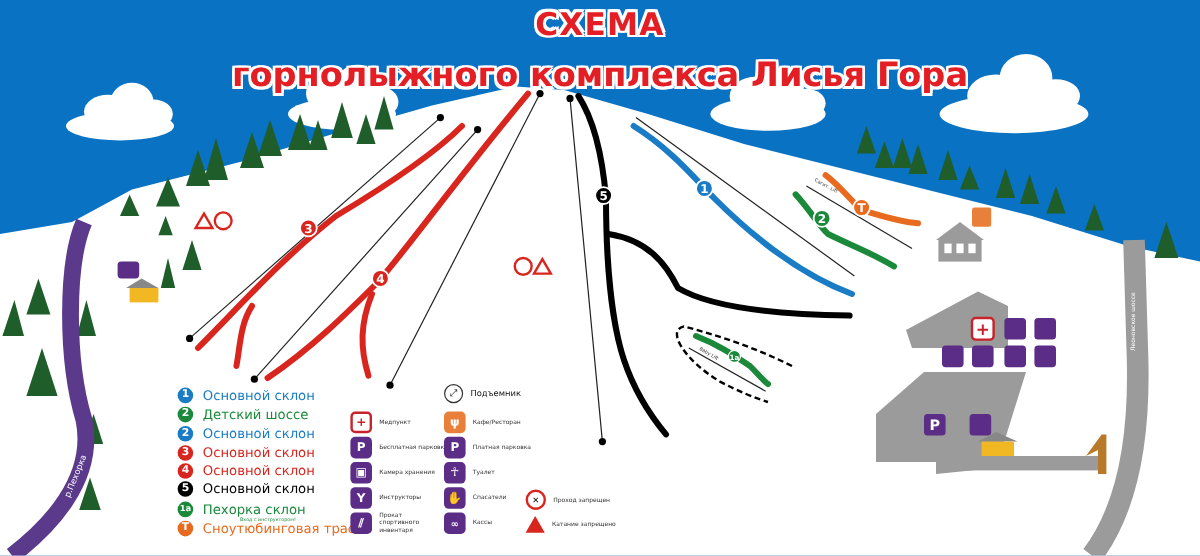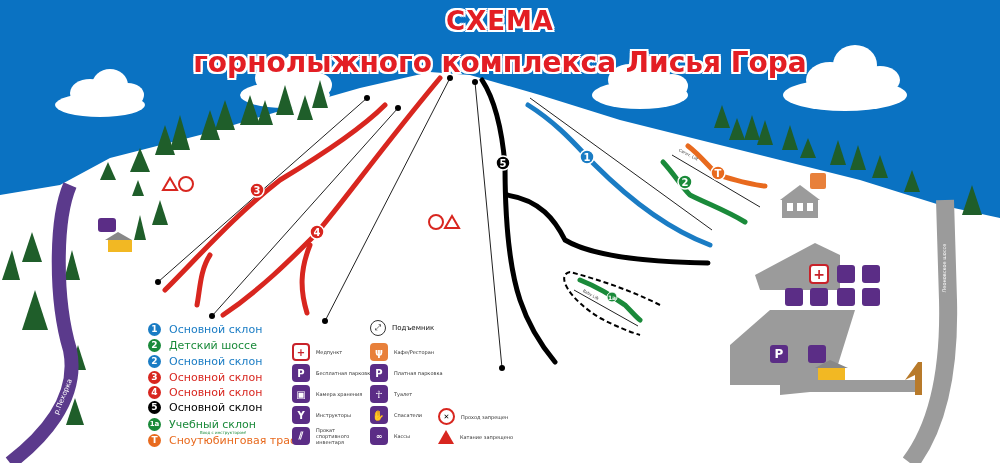--- a/index.html
+++ b/index.html
@@ -222,21 +222,21 @@
   <div class="slope-item" style="top:385px">
     <span class="slope-badge" style="background:#d8261f">4</span>
     <span class="slope-label" style="color:#d8261f">Основной склон</span>
   </div>
   <div class="slope-item" style="top:400px">
     <span class="slope-badge" style="background:#000">5</span>
     <span class="slope-label" style="color:#000">Основной склон</span>
   </div>
   <div class="slope-item" style="top:417px">
     <span class="slope-badge" style="background:#1a8a3a;font-size:7px">1a</span>
-    <span class="slope-label" style="color:#1a8a3a">Учебный склон</span>
+    <span class="slope-label" style="color:#1a8a3a">Пехорка склон</span>
   </div>
   <div class="sub-note">Вход с инструктором!</div>
   <div class="slope-item" style="top:433px">
     <span class="slope-badge" style="background:#e86a1e">T</span>
     <span class="slope-label" style="color:#e86a1e">Сноутюбинговая трасса</span>
   </div>
 </div>
 
 <div class="svc" style="left:370px;top:320px">
   <span style="width:14px;height:14px;border:1px solid #333;border-radius:50%;margin-right:6px;font-size:8px;display:flex;align-items:center;justify-content:center;">⤢</span>

